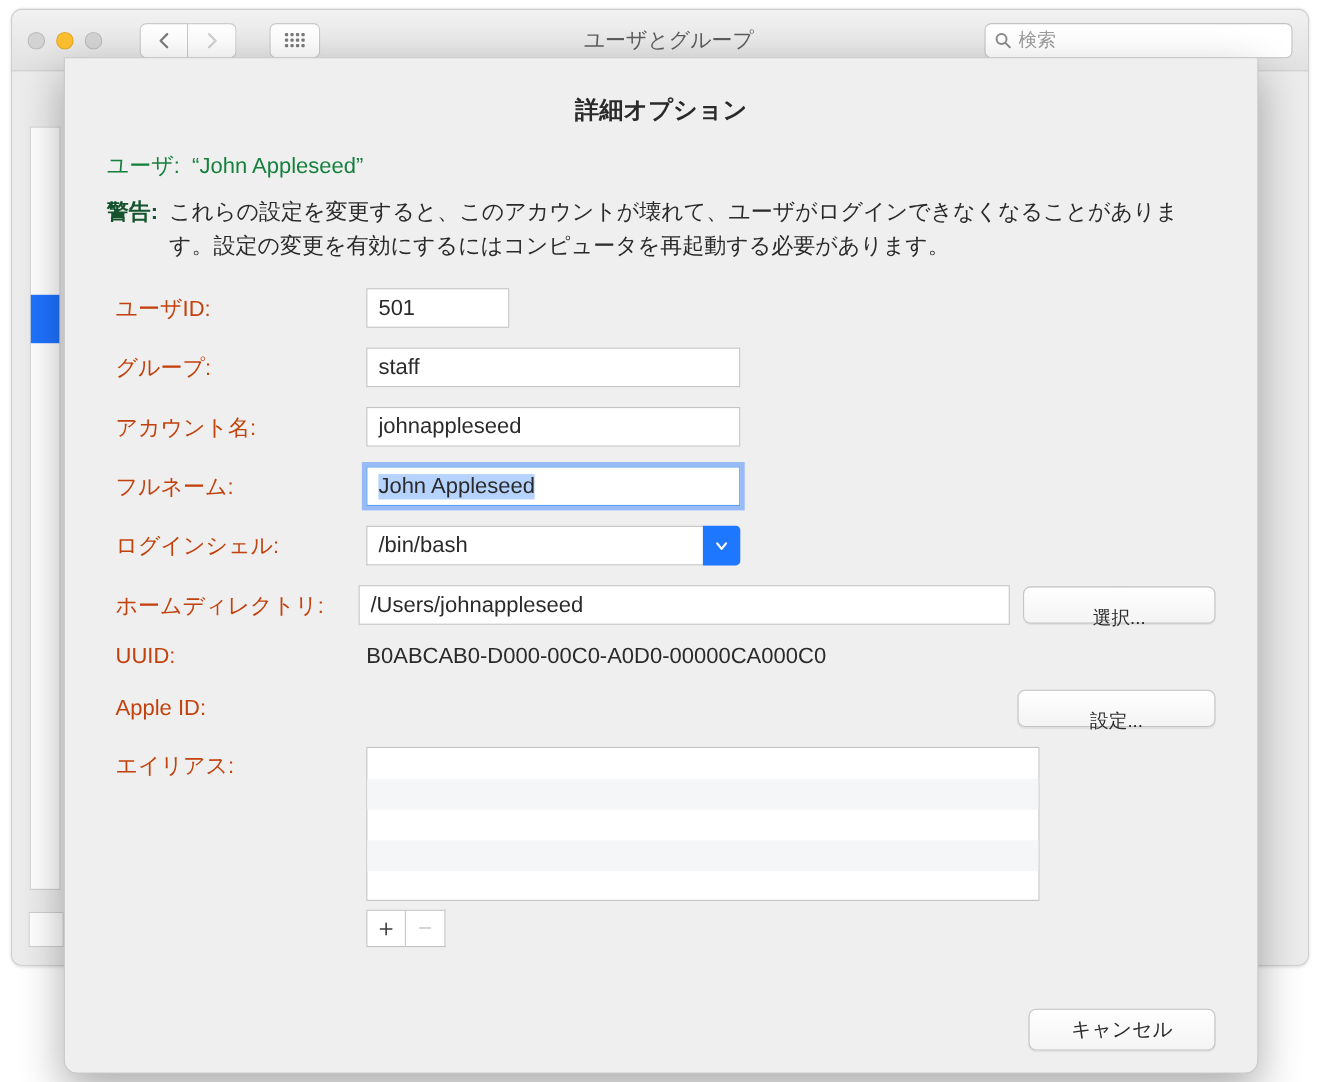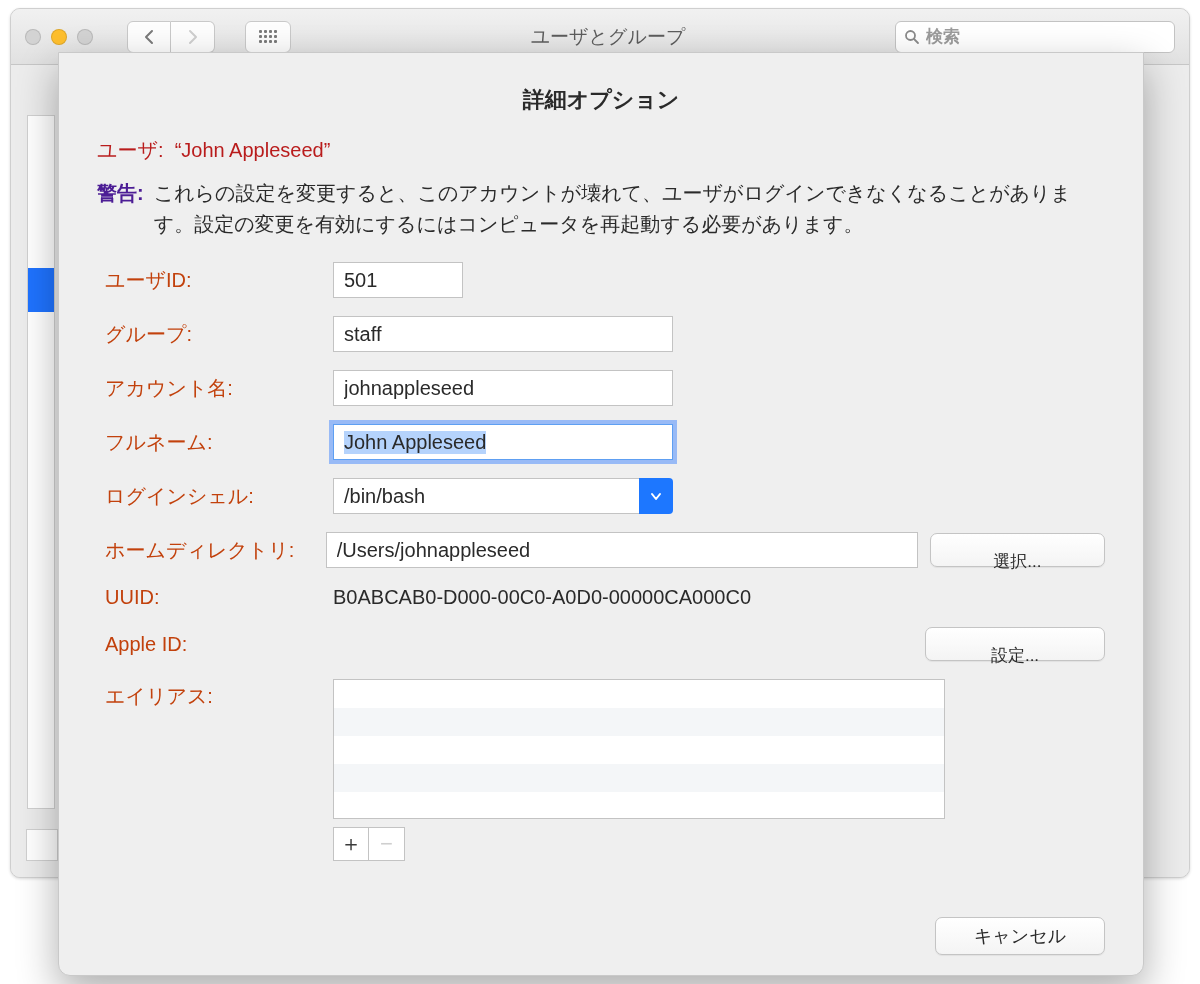--- a/index.html
+++ b/index.html
@@ -39,39 +39,39 @@
   .grid-dots {
     width:18px; height:14px; display:grid; grid-template-columns:repeat(4,3px); grid-template-rows:repeat(3,3px);
     gap:2px;
   }
   .grid-dots i { background:#7a7a7a; border-radius:1px; }
 
   .win-title { position:absolute; left:16px; right:0; text-align:center; font-size:19px; color:#5c5c5c; pointer-events:none; }
 
   .search-wrap { margin-left:auto; width:280px; height:32px; background:#fff; border:1px solid #c3c3c3; border-radius:6px; display:flex; align-items:center; padding:0 8px; gap:6px; }
   .search-wrap svg{ flex:0 0 auto;}
-  .search-wrap input { border:none; outline:none; flex:1; font-size:17px; color:#333; background:transparent;font-weight:bold;}
+  .search-wrap input { border:none; outline:none; flex:1; font-size:17px; color:#333; background:transparent;}
   .search-wrap input::placeholder{ color:#9b9b9b;}
 
   .win-body { position:absolute; top:56px; left:0; right:0; bottom:0; background:#ececec;}
   .left-strip { position:absolute; left:16px; top:50px; bottom:68px; width:28px; background:#fff; border:1px solid #d0d0d0;}
   .left-strip .hl { position:absolute; left:0; right:0; top:152px; height:44px; background:#1f73ff;}
   .lock-square { position:absolute; left:15px; bottom:16px; width:32px; height:32px; background:#fff; border:1px solid #d0d0d0;}
 
   
   .sheet {
     position: absolute; left: 58px; right: 56px; top: 52px; height: 924px;
     background: #efefef; border: 1px solid #c9c9c9; border-radius: 0 0 12px 12px;
     box-shadow: 0 16px 40px rgba(0,0,0,0.32);
     padding: 32px 38px 18px 38px;
   }
   .sheet h1 { text-align:center; font-weight:600; font-size:22px; color:#2a2a2a; margin-bottom: 22px;}
-  .user-line { font-size:20px; color:#b91c1c; margin-bottom:14px;}
+  .user-line { font-size:20px; color:#15803d; margin-bottom:14px;}
   .warn-line { font-size:20px; color:#2a2a2a; line-height:1.55; display:flex; gap:10px; margin-bottom:22px;}
-  .warn-line .warn-label{ color:#4c1d95; font-weight:600; flex:0 0 auto;}
+  .warn-line .warn-label{ color:#14532d; font-weight:600; flex:0 0 auto;}
   .warn-line .warn-text{ flex:1 1 auto;}
 
   .form { margin-left: 8px;}
   .row { display:flex; align-items:center; margin-bottom:18px; gap:12px;}
   .row.top { align-items:flex-start;}
   .lab { width:216px; font-size:20px; color:#c2410c; }
   .cell{ flex:0 0 auto;}
   .txt {
     height:36px; background:#fff; border:1px solid #c3c3c3; border-radius:0;
     padding:0 10px; font-size:20px; color:#2a2a2a; outline:none;

